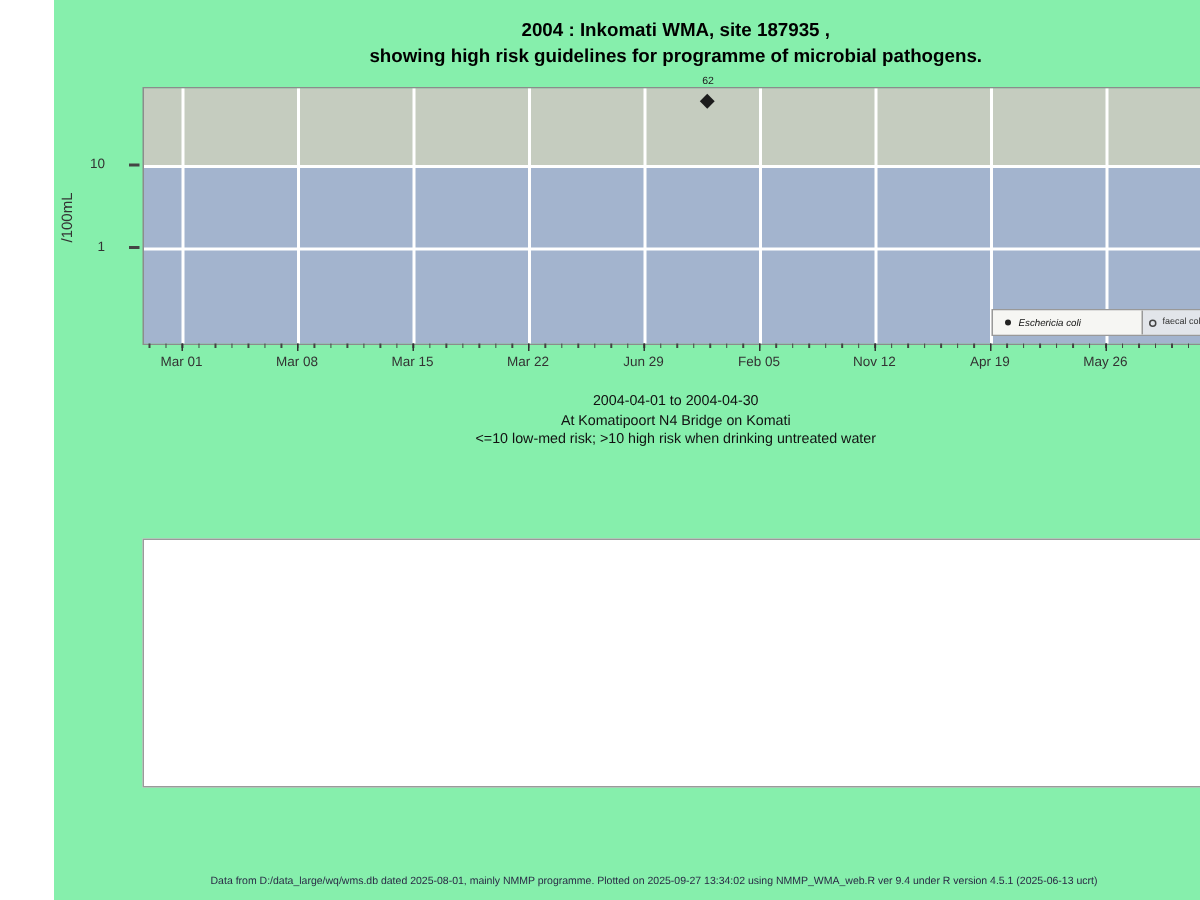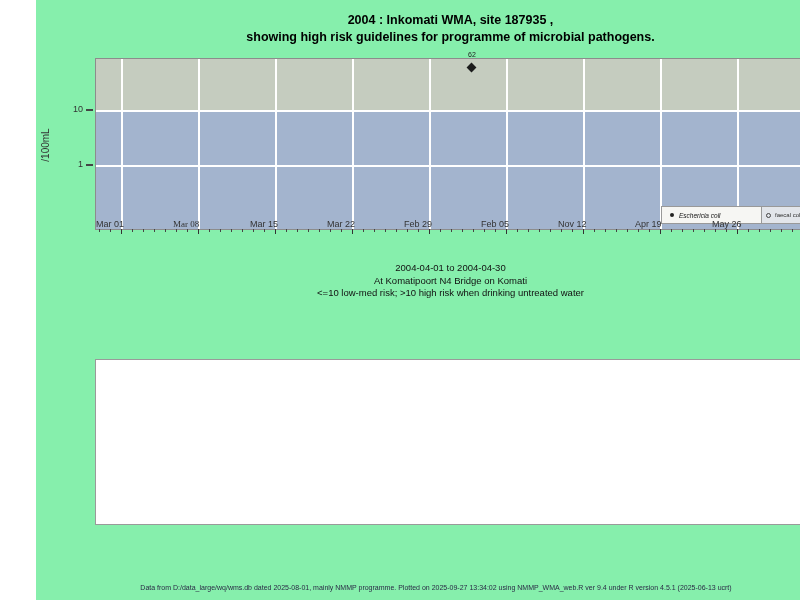--- a/index.html
+++ b/index.html
@@ -31,27 +31,27 @@
   .legend-cell.c2{width:44px;background:#e2e5ea;padding-left:4px;flex:1;}
   .mark-filled{width:4px;height:4px;border-radius:50%;background:#222;margin-right:5px;flex:0 0 auto;}
   .mark-open{width:3px;height:3px;border-radius:50%;border:1px solid #444;background:transparent;
              margin-right:4px;flex:0 0 auto;}
   .legend-text1{font-size:6.5px;font-style:italic;color:#111;white-space:nowrap;}
   .legend-text2{font-size:6px;color:#333;white-space:nowrap;}
 
   
   .y-axis-label{position:absolute;left:-14px;top:139px;width:48px;height:12px;text-align:center;
                 font-size:10px;color:#333;transform:rotate(-90deg);}
-  .y-tick-label{position:absolute;width:30px;text-align:right;font-size:9px;color:#333;left:17px;}
+  .y-tick-label{position:absolute;width:30px;text-align:right;font-size:9px;color:#333;left:4px;}
   .y-tick{position:absolute;left:50px;width:7px;height:2px;background:#444;}
   .minor-ticks{position:absolute;left:59px;top:229px;width:711px;height:3px;
                background-image:repeating-linear-gradient(to right,#444 0,#444 1px,transparent 1px,transparent 11px);
                background-position:4px 0;}
   .major-tick{position:absolute;top:229px;width:1px;height:5px;background:#333;}
-  .x-tick-label{position:absolute;top:219px;width:50px;text-align:left;font-size:9px;color:#333;}
+  .x-tick-label{position:absolute;top:236px;width:50px;text-align:center;font-size:9px;color:#333;}
 
   
   .subtitle{position:absolute;left:59px;top:262px;width:711px;text-align:center;
             font-size:9.5px;color:#111;line-height:12.5px;}
 
   
   .empty-panel{position:absolute;left:59px;top:359px;width:709px;height:164px;
                border:1.5px solid #9a9a9a;background:#fff;}
 
   
@@ -111,24 +111,24 @@
   <div class="major-tick" style="left:162px;"></div>
   <div class="major-tick" style="left:239px;"></div>
   <div class="major-tick" style="left:316px;"></div>
   <div class="major-tick" style="left:393px;"></div>
   <div class="major-tick" style="left:470px;"></div>
   <div class="major-tick" style="left:547px;"></div>
   <div class="major-tick" style="left:624px;"></div>
   <div class="major-tick" style="left:701px;"></div>
 
   <div class="x-tick-label" style="left:60px;">Mar 01</div>
-  <div class="x-tick-label" style="left:137px;font-family:Liberation Serif, serif;">Mar 08</div>
+  <div class="x-tick-label" style="left:137px;">Mar 08</div>
   <div class="x-tick-label" style="left:214px;">Mar 15</div>
   <div class="x-tick-label" style="left:291px;">Mar 22</div>
-  <div class="x-tick-label" style="left:368px;">Feb 29</div>
+  <div class="x-tick-label" style="left:368px;">Jun 29</div>
   <div class="x-tick-label" style="left:445px;">Feb 05</div>
   <div class="x-tick-label" style="left:522px;">Nov 12</div>
   <div class="x-tick-label" style="left:599px;">Apr 19</div>
   <div class="x-tick-label" style="left:676px;">May 26</div>
 
   <div class="subtitle">
     <div>2004-04-01 to 2004-04-30</div>
     <div>At Komatipoort N4 Bridge on Komati</div>
     <div>&lt;=10 low-med risk; &gt;10 high risk when drinking untreated water</div>
   </div>

